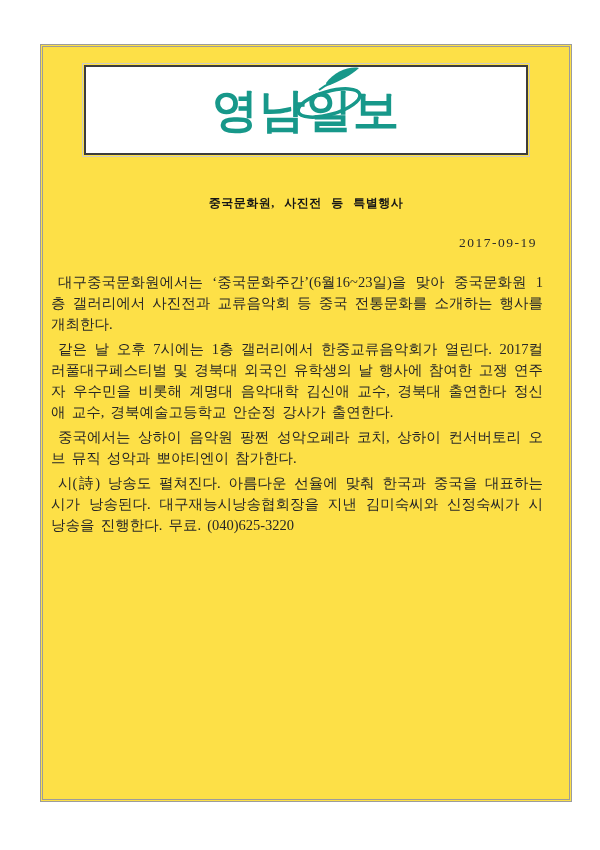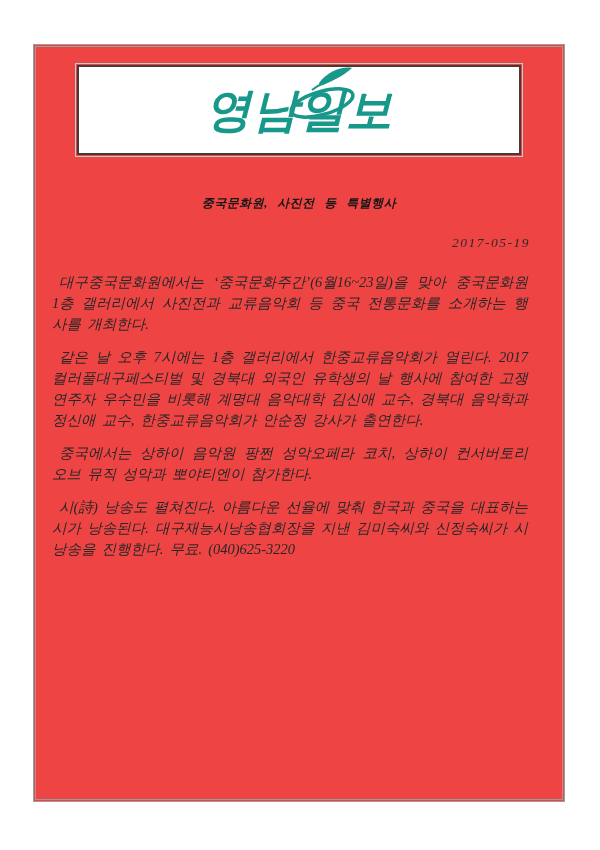--- a/index.html
+++ b/index.html
@@ -4,26 +4,25 @@
 <style>
   html, body { margin: 0; padding: 0; }
   body {
     width: 600px; height: 850px;
     background: #ffffff;
     position: relative;
     font-family: "Liberation Serif", "DejaVu Serif", serif;
   }
   .page-border {
     position: absolute;
-    left: 33px; top: 44px;
+    left: 40px; top: 44px;
     width: 532px; height: 758px;
     box-sizing: border-box;
     border: 3px double #9c9c9c;
-    background: #ef4444;
-    font-style: italic;
+    background: #fde047;
   }
   .logo-box {
     margin: 18px auto 0 auto;
     width: 444px; height: 90px;
     box-sizing: border-box;
     border: 2px solid #3d3d3d;
     outline: 1px solid #c9c9c9;
     outline-offset: 1px;
     display: flex; align-items: center; justify-content: center;
     background: #ffffff;
@@ -64,21 +63,21 @@
   }
   .article-body {
     margin-top: 21px;
     padding: 0 22px 0 4px;
     font-size: 14.5px;
     line-height: 21px;
     color: #272727;
     text-align: justify;
     word-spacing: 2.5px;
   }
-  .article-body p { margin: 12px; text-indent: 7px; }
+  .article-body p { margin: 4px; text-indent: 7px; }
 </style>
 </head>
 <body>
 
 <div class="page-border">
 
   <div class="logo-box">
     <div class="logo">
       <span>영남</span>
       <span class="logo-il">
@@ -88,22 +87,22 @@
           <path d="M37 17 C45 6 60 0 70 2 C63 9 50 15 41 19 C38.8 19.8 37.3 18.8 37 17 Z" fill="currentColor"></path>
           <path d="M30 24 C34 21 38 18.5 43 16.5" fill="none" stroke="currentColor" stroke-width="2"></path>
         </svg>
       </span>
       <span>보</span>
     </div>
   </div>
 
   <h1 class="title">중국문화원, 사진전 등 특별행사</h1>
 
-  <div class="date">2017-05-19</div>
+  <div class="date">2017-09-19</div>
 
   <div class="article-body">
     <p>대구중국문화원에서는 ‘중국문화주간’(6월16~23일)을 맞아 중국문화원 1층 갤러리에서 사진전과 교류음악회 등 중국 전통문화를 소개하는 행사를 개최한다.</p>
-    <p>같은 날 오후 7시에는 1층 갤러리에서 한중교류음악회가 열린다. 2017컬러풀대구페스티벌 및 경북대 외국인 유학생의 날 행사에 참여한 고쟁 연주자 우수민을 비롯해 계명대 음악대학 김신애 교수, 경북대 음악학과 정신애 교수, 한중교류음악회가 안순정 강사가 출연한다.</p>
+    <p>같은 날 오후 7시에는 1층 갤러리에서 한중교류음악회가 열린다. 2017컬러풀대구페스티벌 및 경북대 외국인 유학생의 날 행사에 참여한 고쟁 연주자 우수민을 비롯해 계명대 음악대학 김신애 교수, 경북대 출연한다 정신애 교수, 경북예술고등학교 안순정 강사가 출연한다.</p>
     <p>중국에서는 상하이 음악원 팡쩐 성악오페라 코치, 상하이 컨서버토리 오브 뮤직 성악과 뽀야티엔이 참가한다.</p>
     <p>시(詩) 낭송도 펼쳐진다. 아름다운 선율에 맞춰 한국과 중국을 대표하는 시가 낭송된다. 대구재능시낭송협회장을 지낸 김미숙씨와 신정숙씨가 시 낭송을 진행한다. 무료. (040)625-3220</p>
   </div>
 
 </div>
 
 </body></html>

